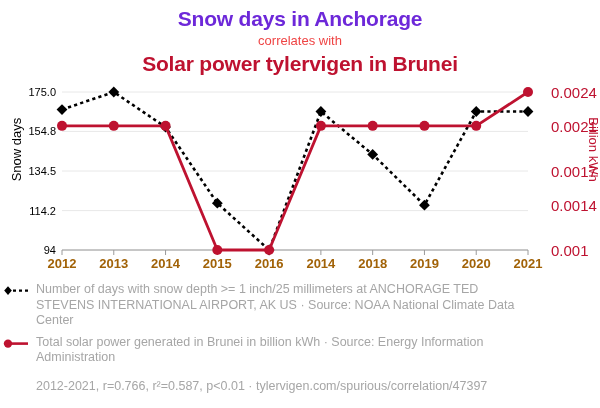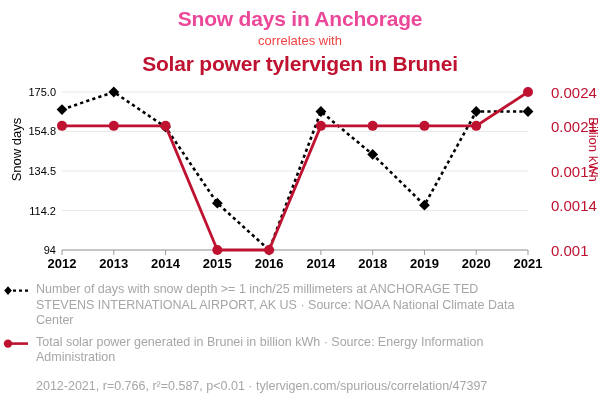--- a/index.html
+++ b/index.html
@@ -17,21 +17,21 @@
 
   
   #title-block {
     width: 600px;
     text-align: center;
     padding-top: 6px;
   }
   #title-primary {
     font-size: 21px;
     font-weight: bold;
-    color: #ec4899;
+    color: #6d28d9;
     line-height: 26px;
     letter-spacing: -0.2px;
   }
   #title-connector {
     font-size: 13px;
     font-weight: normal;
     color: #ef4444;
     line-height: 18px;
   }
   #title-secondary {
@@ -134,21 +134,21 @@
     left: 62px;
     top: 172px;
     width: 466px;
     height: 20px;
   }
   .xtick {
     position: absolute;
     top: 0;
     font-size: 13px;
     font-weight: bold;
-    color: #000000;
+    color: #a16207;
     transform: translateX(-50%);
     white-space: nowrap;
   }
 
   #axis-title-left {
     position: absolute;
     left: -20px;
     top: 58px;
     width: 72px;
     font-size: 13px;

